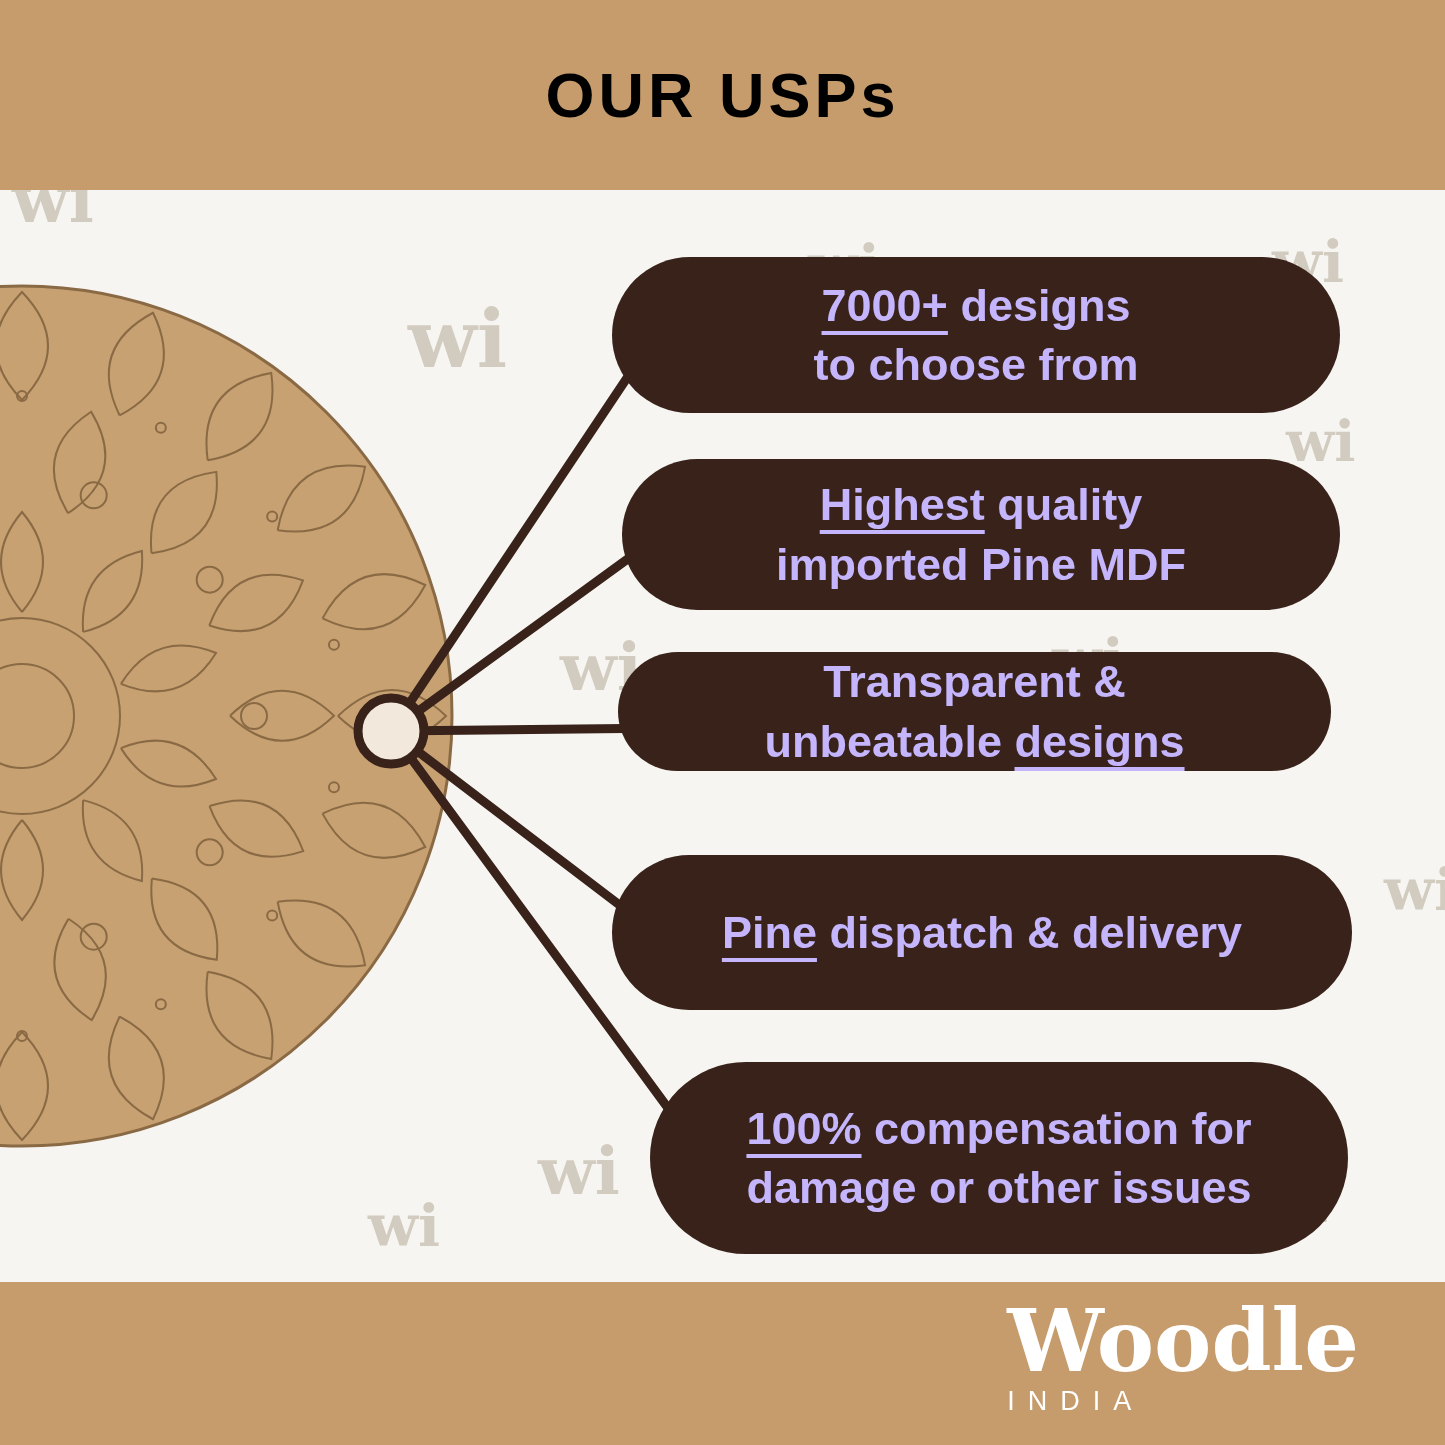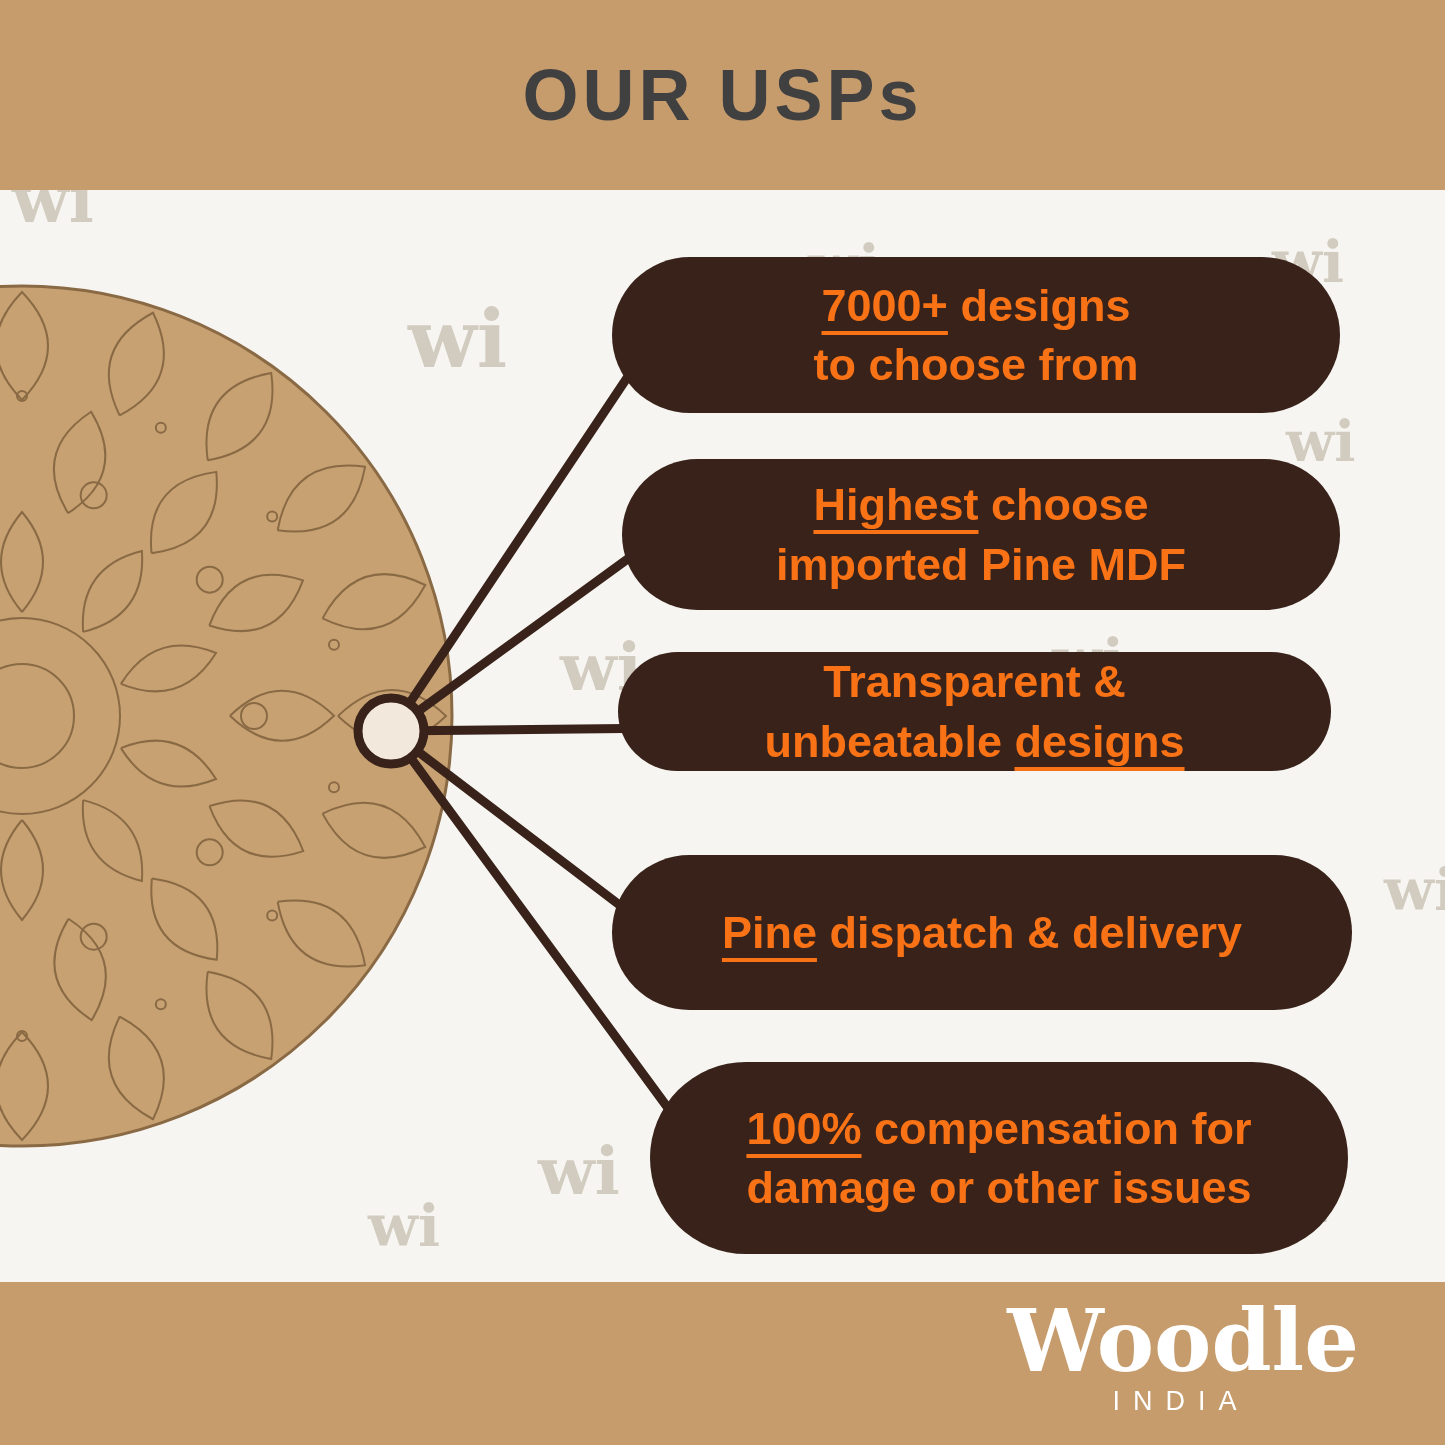--- a/index.html
+++ b/index.html
@@ -8,49 +8,49 @@
     background:var(--bg,#F7F5F1);
     font-family:"Liberation Sans",sans-serif;
   }
   
   .banner-top{
     position:absolute;top:0;left:0;right:0;height:190px;
     background:var(--banner,#C69C6D);z-index:5;
     display:flex;align-items:center;justify-content:center;
   }
   .page-title{
-    font-size:72px;font-weight:700;color:#404040;letter-spacing:4px;
+    font-size:63px;font-weight:700;color:#000000;letter-spacing:4px;
   }
   
   .banner-bottom{
     position:absolute;left:0;right:0;bottom:0;height:163px;
     background:var(--banner,#C69C6D);z-index:5;
   }
-  .brand{position:absolute;right:86px;bottom:28px;text-align:center;color:#ffffff;}
+  .brand{position:absolute;right:86px;bottom:28px;text-align:left;color:#ffffff;}
   .brand-name{
     font-family:"DejaVu Serif",serif;font-weight:700;
     font-size:86px;line-height:1.05;
   }
   .brand-country{
     font-size:27px;letter-spacing:13px;margin-top:0;padding-right:4px;
     font-weight:400;
   }
   
   .watermark{
     position:absolute;z-index:1;
     font-family:"DejaVu Serif",serif;font-weight:700;
     color:rgba(164,152,130,0.45);user-select:none;
   }
   
   #mandala-svg{position:absolute;left:0;top:0;z-index:2;pointer-events:none;}
   #connector-svg{position:absolute;left:0;top:0;z-index:3;pointer-events:none;}
   
   .pill{
     position:absolute;z-index:4;background:var(--pill,#38221A);
-    border-radius:100px;color:#f97316;
+    border-radius:100px;color:#c4b5fd;
     display:flex;flex-direction:column;justify-content:center;align-items:center;
     font-weight:700;font-size:45px;line-height:1.32;text-align:center;
   }
   .pill-line{white-space:pre;}
   .pill .u{
     text-decoration:underline;
     text-underline-offset:10px;
     text-decoration-thickness:4px;
   }
   .pill-1{left:612px;top:257px;width:728px;height:156px;}
@@ -164,21 +164,21 @@
     <line x1="391" y1="731" x2="655" y2="932" stroke="#38221A" stroke-width="9" stroke-linecap="round"></line>
     <line x1="391" y1="731" x2="690" y2="1138" stroke="#38221A" stroke-width="9" stroke-linecap="round"></line>
     <circle cx="391" cy="731" r="33" fill="#F2E9DC" stroke="#38221A" stroke-width="9"></circle>
   </svg>
 
   <div class="pill pill-1">
       <div class="pill-line"><span class="u">7000+</span><span> designs</span></div>
       <div class="pill-line"><span>to choose from</span></div>
     </div>
   <div class="pill pill-2">
-      <div class="pill-line"><span class="u">Highest</span><span> choose</span></div>
+      <div class="pill-line"><span class="u">Highest</span><span> quality</span></div>
       <div class="pill-line"><span>imported Pine MDF</span></div>
     </div>
   <div class="pill pill-3">
       <div class="pill-line"><span>Transparent &amp;</span></div>
       <div class="pill-line"><span>unbeatable </span><span class="u">designs</span></div>
     </div>
   <div class="pill pill-4">
       <div class="pill-line"><span class="u">Pine</span><span> dispatch &amp; delivery</span></div>
     </div>
   <div class="pill pill-5">

